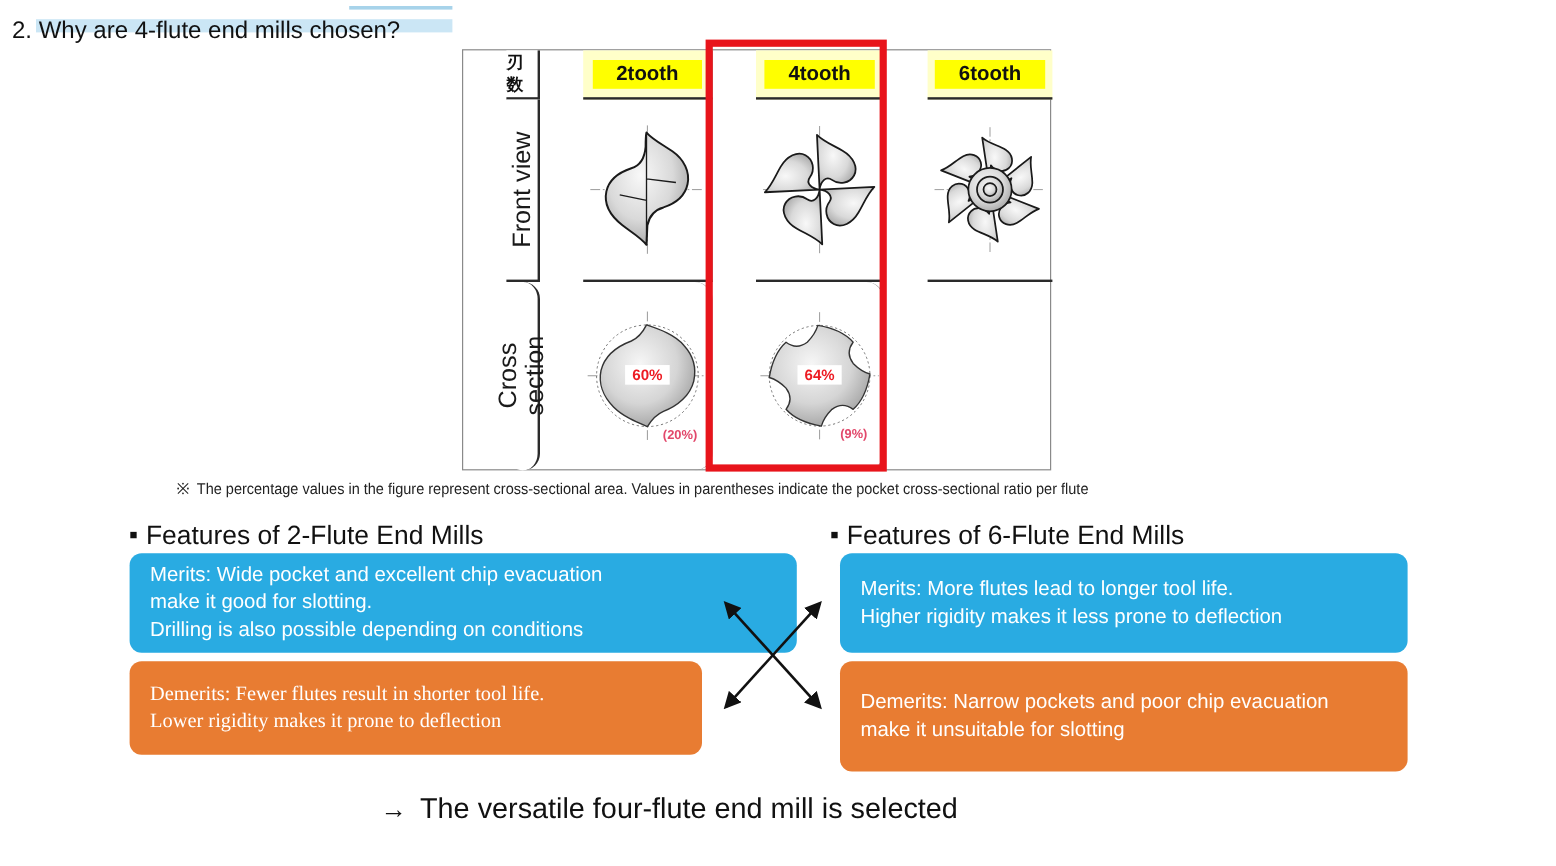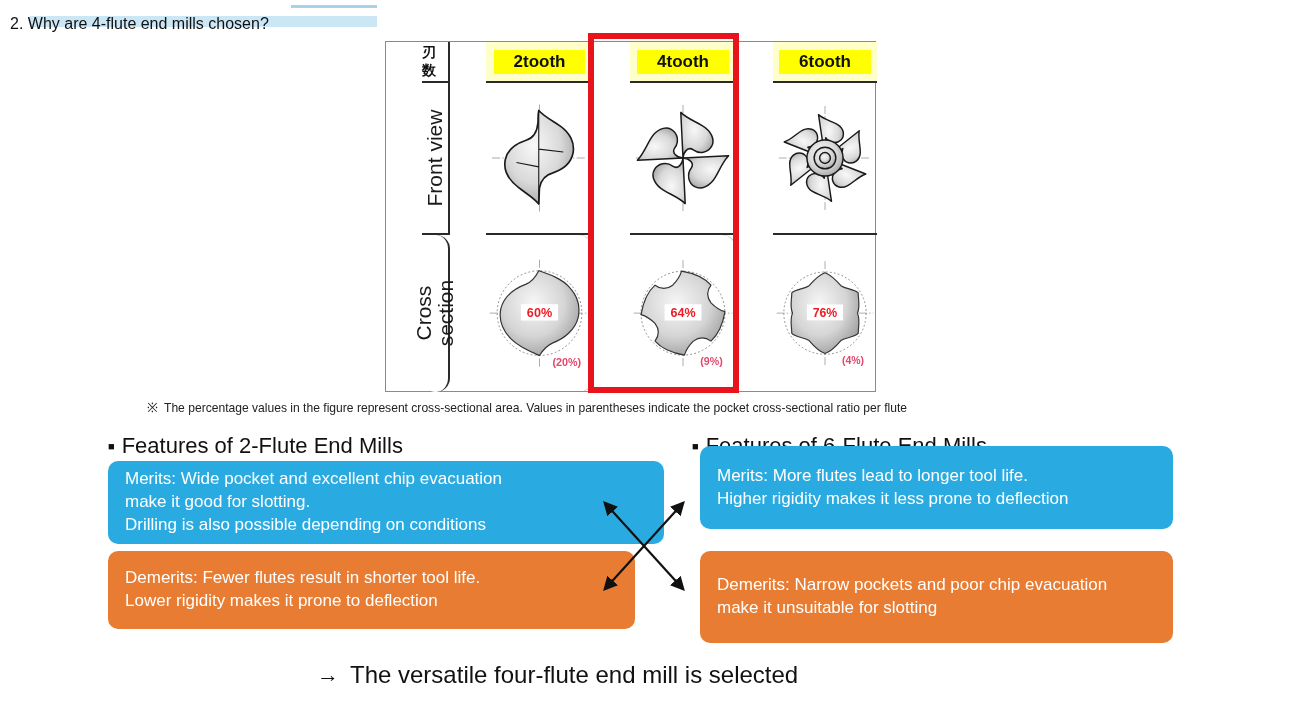--- a/index.html
+++ b/index.html
@@ -2,21 +2,21 @@
 <html><head>
 <meta charset="utf-8">
 <style>
   * { margin:0; padding:0; box-sizing:border-box; }
   body { background:#fff; font-family:"Liberation Sans", sans-serif; }
   .slide { position:relative; width:1297px; height:722px; background:#fff; overflow:hidden; }
 
   
   .title-band { position:absolute; left:30px; top:16px; width:347px; height:11px; background:#CBE6F5; }
   .title-accent { position:absolute; left:291px; top:5px; width:86px; height:3px; background:#A7D3EA; }
-  .page-title { position:absolute; left:10px; top:15px; font-size:16px; color:#111; }
+  .page-title { position:absolute; left:10px; top:15px; font-size:20px; color:#111; }
 
   
   .cmp-table { position:absolute; left:385px; top:41px; width:491px; height:351px;
     display:grid; grid-template-columns:64px 144px 143px 140px; grid-template-rows:41px 152px 157px;
     border:1px solid #8a8a8a; background:#fff; }
   .cell { border-right:1px solid #8f8f8f; border-bottom:1px solid #8f8f8f; position:relative;margin-left:36px; }
   .cell.lastcol { border-right:none; }
   .cell.lastrow { border-bottom:none;border-radius:15px; }
   .cell.strongR { border-right:2px solid #2a2a2a; }
   .cell.strongB { border-bottom:2px solid #2a2a2a; }
@@ -43,22 +43,22 @@
   .feat-head .htxt { font-size:22px; }
   .fh-left { left:108px; top:433px; }
   .fh-right { left:692px; top:433px; }
 
   .fbox { position:absolute; border-radius:10px; display:flex; align-items:center;
     padding:6px 17px; color:#fff; font-size:17px; line-height:1.34; }
   .fbox .btxt { white-space:pre-line; }
   .merit { background:#29ABE2; }
   .demerit { background:#E87C32; }
   .b-lm { left:108px; top:461px; width:556px; height:83px; }
-  .b-ld { left:108px; top:551px; width:527px; height:78px; }
-  .b-rm { left:700px; top:446px; width:473px; height:83px; }
+  .b-ld { left:108px; top:551px; width:477px; height:78px;font-family:Liberation Serif, serif; }
+  .b-rm { left:700px; top:461px; width:473px; height:83px; }
   .b-rd { left:700px; top:551px; width:473px; height:92px; }
 
   .x-arrows { position:absolute; left:596px; top:494px; }
 
   
   .conclusion { position:absolute; left:317px; top:661px; display:flex; align-items:center; color:#111; }
   .conclusion .arr { font-size:22px; font-weight:bold; margin-right:11px; line-height:1; }
   .conclusion .ctxt { font-size:24px; }
 
   svg text { font-family:"Liberation Sans", sans-serif; }
@@ -176,37 +176,20 @@
         </radialGradient>
           </defs>
         <path d="M72,6 L72,152 M5,78 L139,78" fill="none" stroke="#8e8e8e" stroke-width="1" stroke-dasharray="11,3,2,3"></path>
         <circle cx="72" cy="78" r="57" fill="none" stroke="#666" stroke-width="1" stroke-dasharray="2.5,3"></circle>
         <path d="M70,21 C88,24 102,31 110,40 C104,48 104,56 110,64 C116,70 122,74 129,76 C126,94 119,108 110,116 C102,110 94,110 86,116 C80,122 76,128 74,135 C56,132 42,125 34,116 C40,108 40,100 34,92 C28,86 22,82 15,80 C18,62 25,48 34,40 C42,46 50,46 58,40 C64,34 68,28 70,21 Z" fill="url(#gc4)" stroke="#333" stroke-width="1.6" stroke-linejoin="round"></path>
         <rect x="47" y="66" width="50" height="22" fill="#fff"></rect>
         <text class="pct" x="72" y="83" text-anchor="middle">64%</text>
         <text class="pocket" x="126" y="149" text-anchor="end">(9%)</text>
       </svg>
     </div>
-    <div class="cell draw-cell lastrow lastcol">
-      <svg viewBox="0 0 144 157">
-        <defs>
-            <radialGradient id="gc6" cx="42%" cy="38%" r="72%">
-          <stop offset="0%" stop-color="#f6f6f6"></stop>
-              <stop offset="55%" stop-color="#d5d5d5"></stop>
-              <stop offset="100%" stop-color="#969696"></stop>
-        </radialGradient>
-          </defs>
-        <path d="M72,6 L72,152 M5,78 L139,78" fill="none" stroke="#8e8e8e" stroke-width="1" stroke-dasharray="11,3,2,3"></path>
-        <circle cx="72" cy="78" r="57" fill="none" stroke="#666" stroke-width="1" stroke-dasharray="2.5,3"></circle>
-        <path d="M72,22 C64,25 56,33 50,40 C43,45 32,44 26,50 C26,60 23,68 27,78 C23,88 26,96 26,106 C32,112 43,111 50,116 C56,123 64,131 72,134 C80,131 88,123 94,116 C101,111 112,112 118,106 C118,96 121,88 117,78 C121,68 118,60 118,50 C112,44 101,45 94,40 C88,33 80,25 72,22 Z" fill="url(#gc6)" stroke="#333" stroke-width="1.6" stroke-linejoin="round"></path>
-        <rect x="47" y="66" width="50" height="22" fill="#fff"></rect>
-        <text class="pct" x="72" y="83" text-anchor="middle">76%</text>
-        <text class="pocket" x="126" y="149" text-anchor="end">(4%)</text>
-      </svg>
-    </div>
   </div>
 
   <div class="red-frame"></div>
 
   <div class="fig-note">
     <span class="mark">※</span>
     <span class="txt">The percentage values in the figure represent cross-sectional area. Values in parentheses indicate the pocket cross-sectional ratio per flute</span>
   </div>
 
   <div class="feat-head fh-left">

